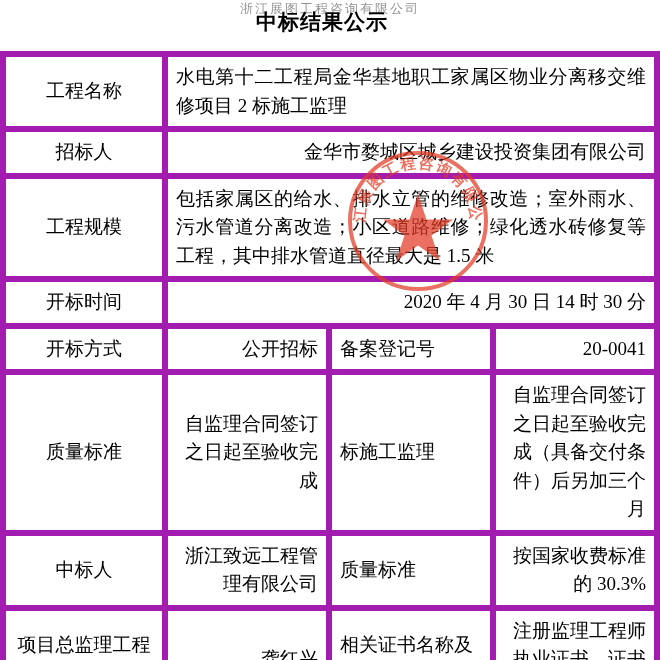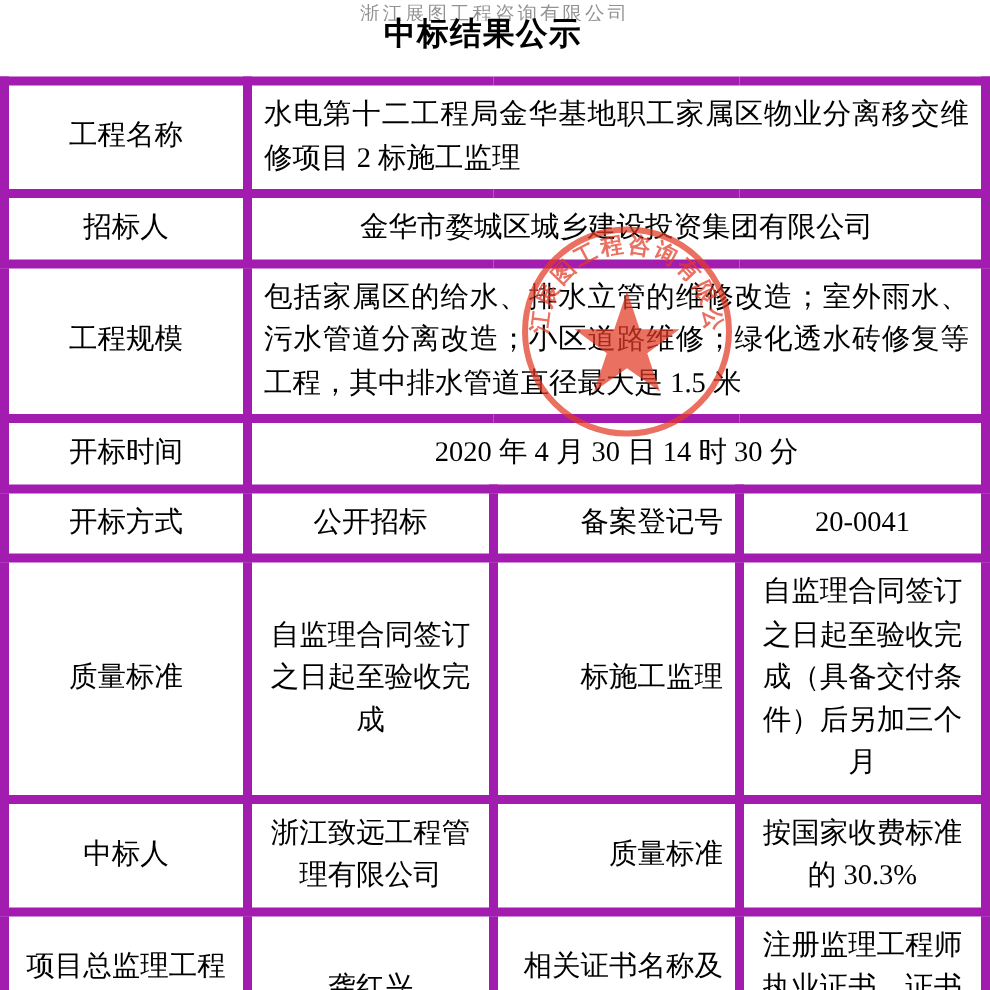--- a/index.html
+++ b/index.html
@@ -61,25 +61,25 @@
     font-size: 19px;
     line-height: 1.5;
     vertical-align: middle;
     word-break: break-all;
   }
   td.label {
     text-align: center;
     width: 140px;
   }
   td.label-mid {
-    text-align: right;
+    text-align: left;
     width: 128px;
   }
   td.val-center {
-    text-align: center;
+    text-align: right;
   }
   td.val-just {
     text-align: justify;
     text-align-last: left;
   }
   
   .seal {
     position: absolute;
     left: 345px;
     top: 148px;

